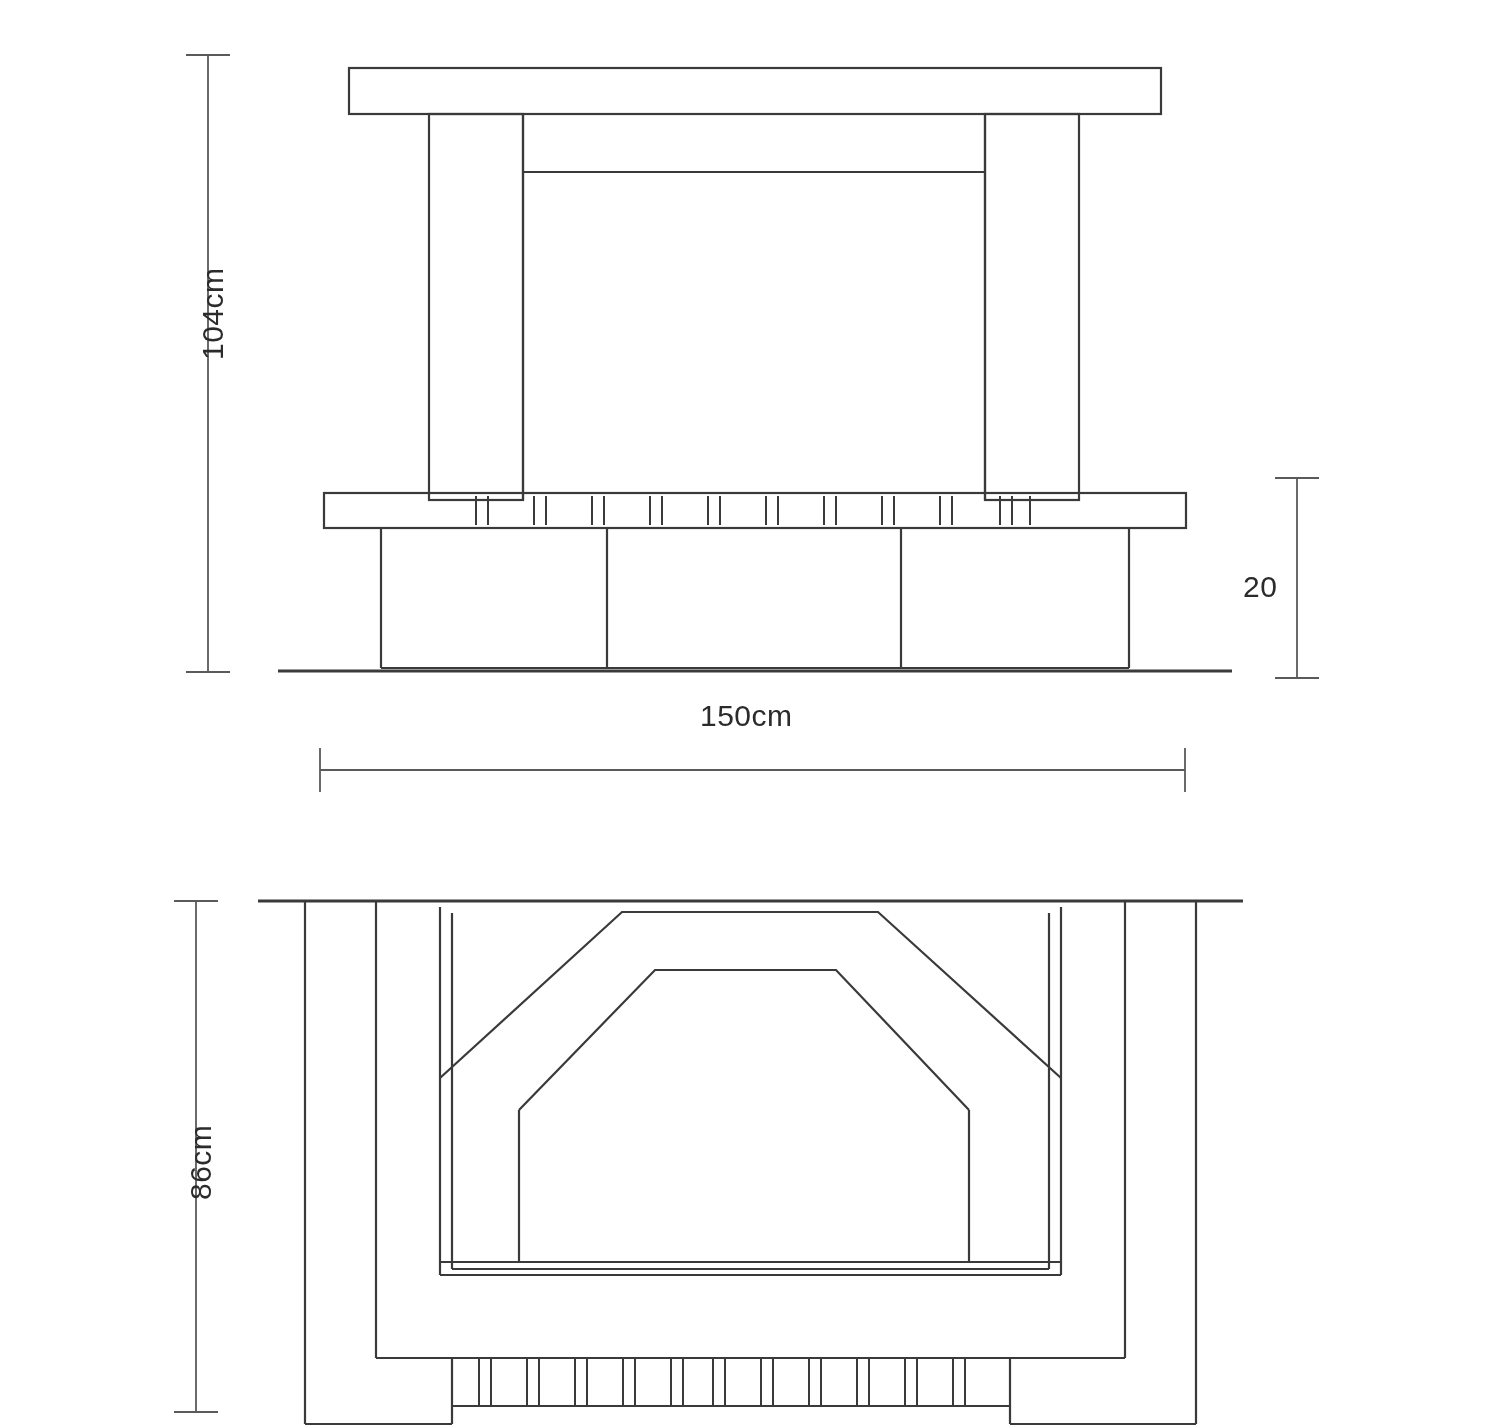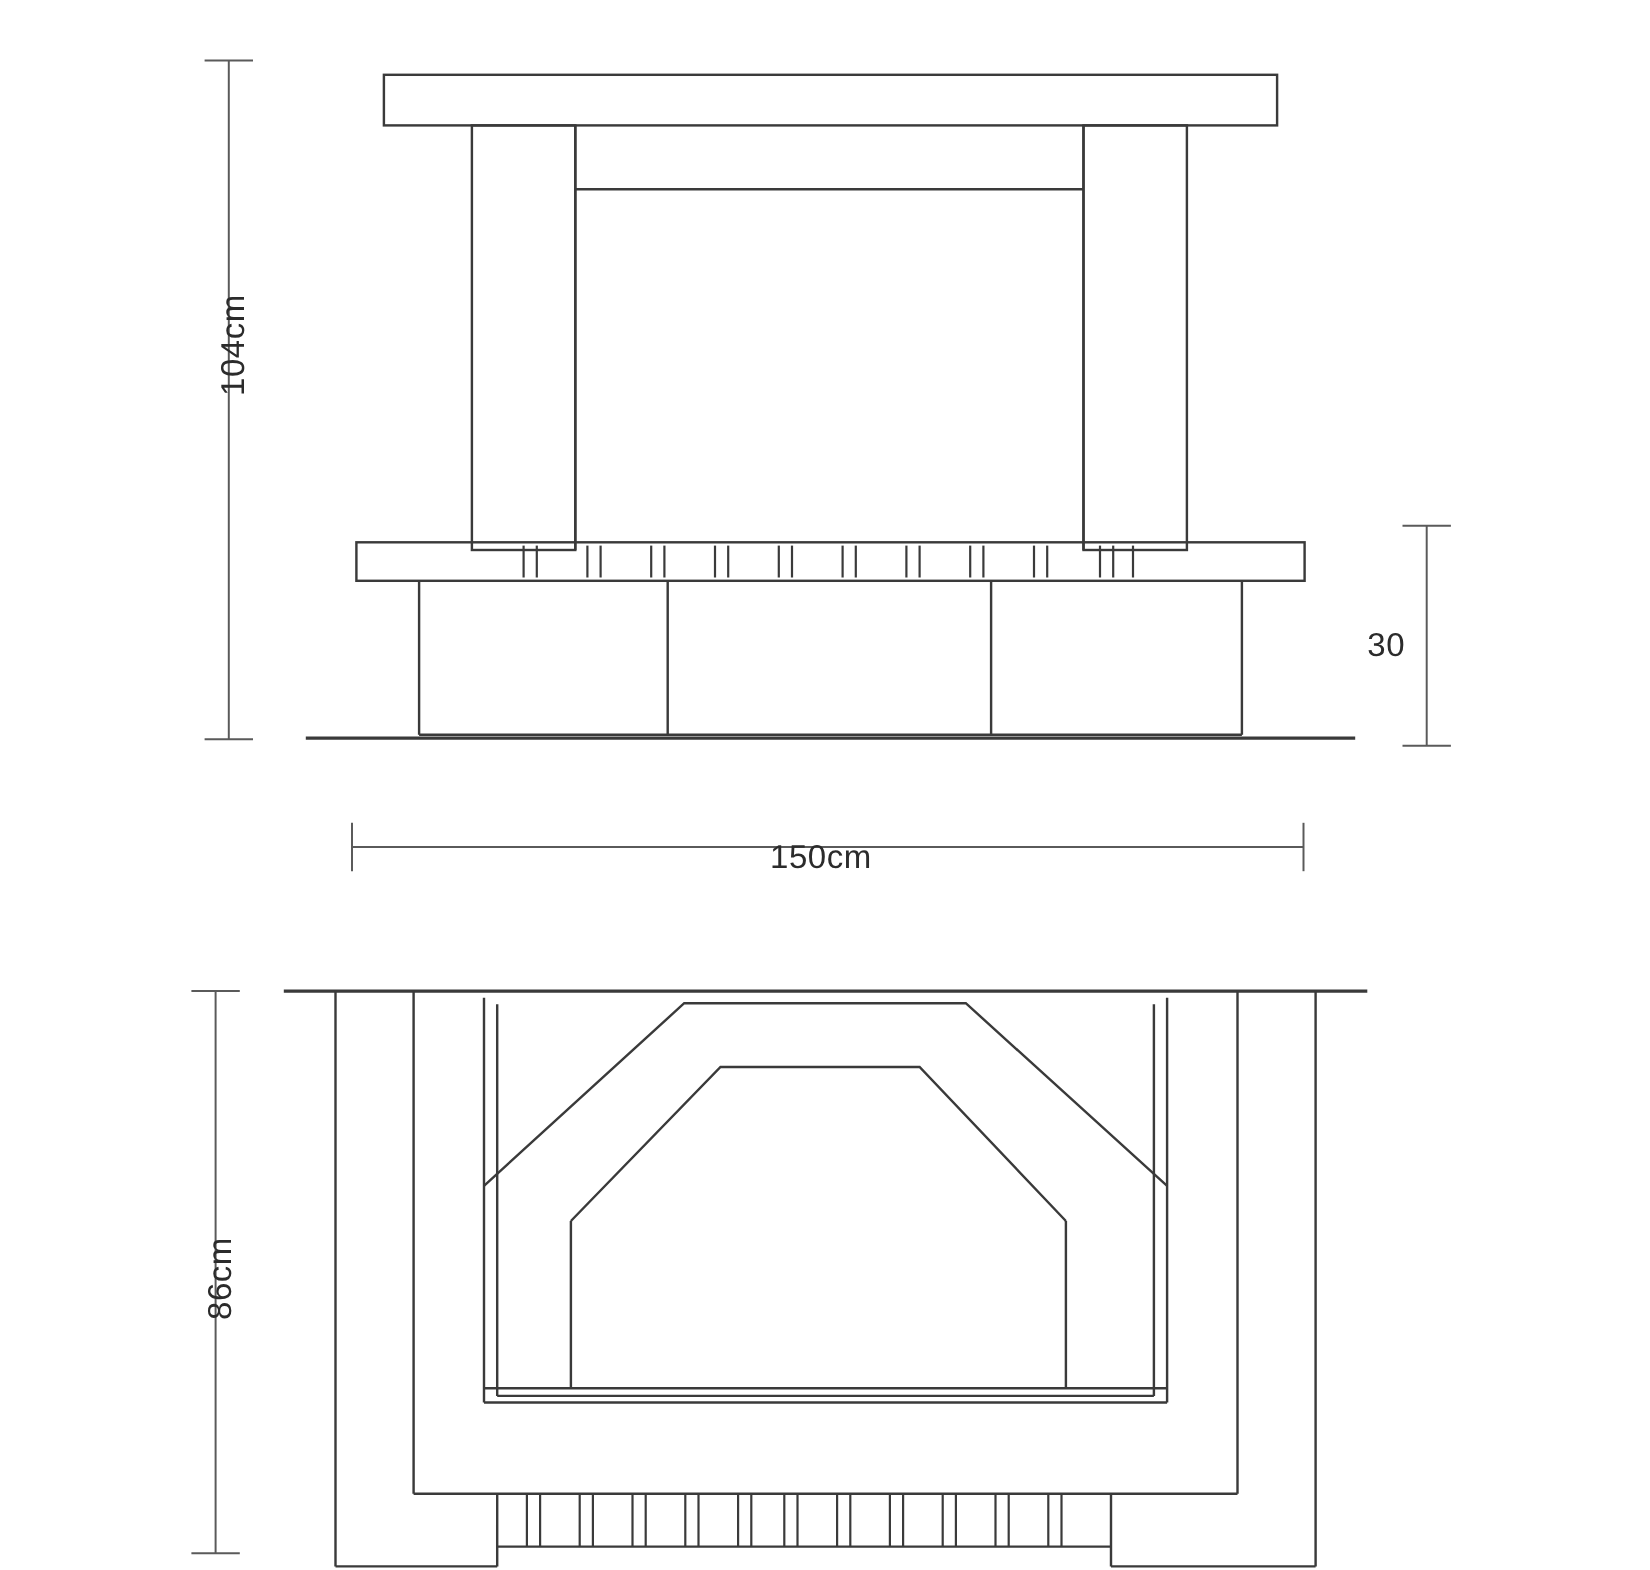--- a/index.html
+++ b/index.html
@@ -166,19 +166,19 @@
       </g>
 
       <path d="M305 1424 L452 1424"></path>
       <path d="M1010 1424 L1196 1424"></path>
 
     </g>
   </svg>
 
   <div class="dim-label vertical" style="left: 196px; top: 360px;">104cm</div>
 
-  <div class="dim-label" style="left: 1243px; top: 570px;">30</div>
+  <div class="dim-label" style="left: 1243px; top: 570px;">20</div>
 
-  <div class="dim-label" style="left: 700px; top: 763px;">150cm</div>
+  <div class="dim-label" style="left: 700px; top: 699px;">150cm</div>
 
   <div class="dim-label vertical" style="left: 184px; top: 1200px;">86cm</div>
 
 </div>
 
 </body></html>

